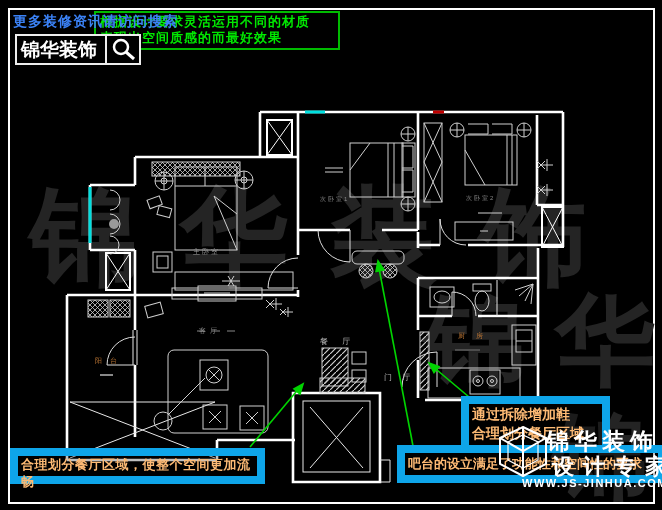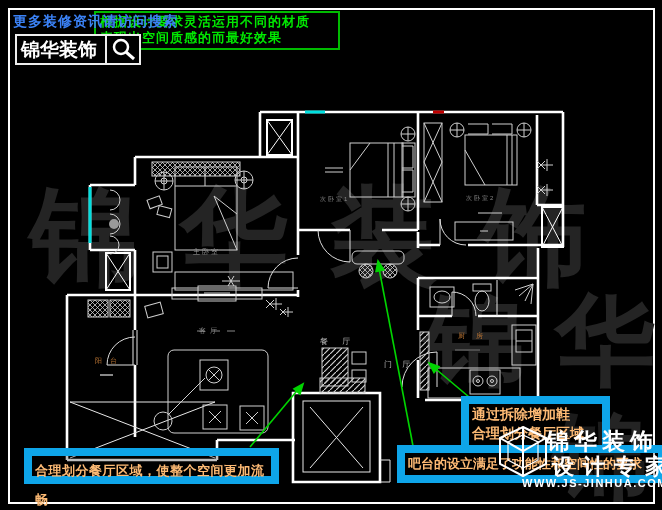--- a/index.html
+++ b/index.html
@@ -15,30 +15,30 @@
   .wm3{left:553px;top:408px;font-size:95px;letter-spacing:24px;}
 
   #plan{position:absolute;left:0;top:0;z-index:2;}
 
   
   .rlabel{position:absolute;z-index:3;color:#9a9a9a;white-space:nowrap;line-height:1;}
   .rl-master{left:193px;top:248px;font-size:7px;letter-spacing:2px;}
   .rl-bed2{left:320px;top:196px;font-size:6px;letter-spacing:2px;color:#888;}
   .rl-bed3{left:466px;top:195px;font-size:6px;letter-spacing:2px;color:#888;}
   .rl-dining{left:320px;top:338px;font-size:8px;letter-spacing:6px;color:#b5b5b5;}
-  .rl-foyer{left:384px;top:361px;font-size:8px;letter-spacing:4px;color:#b5b5b5;}
+  .rl-foyer{left:384px;top:374px;font-size:8px;letter-spacing:4px;color:#b5b5b5;}
   .rl-living{left:199px;top:327px;font-size:7px;letter-spacing:4px;color:#8a8a8a;}
   .rl-kitchen{left:458px;top:332px;font-size:7px;letter-spacing:11px;color:#b87333;}
   .rl-balcony{left:95px;top:357px;font-size:7px;letter-spacing:8px;color:#b87333;}
 
   
   .gnote{position:absolute;z-index:4;border:8px solid #0ea5e9;color:#fdba74;
          font-weight:bold;background:rgba(0,0,0,.25);}
-  #note-dining{left:24px;top:448px;width:236px;height:20px;font-size:13px;
-               line-height:29px;padding-left:3px;letter-spacing:.5px;}
+  #note-dining{left:10px;top:448px;width:236px;height:20px;font-size:13px;
+               line-height:17px;padding-left:3px;letter-spacing:.5px;}
   #note-shoe{left:461px;top:396px;width:130px;height:40px;font-size:14px;
              line-height:19px;padding:1px 0 0 3px;}
   #note-bar{left:397px;top:445px;width:250px;height:22px;font-size:13px;
             line-height:22px;padding-left:3px;}
 
   
   #promo{position:absolute;left:13px;top:13px;z-index:5;color:#3b82f6;font-size:14px;
          font-weight:bold;letter-spacing:1px;white-space:nowrap;}
   #tipbox{position:absolute;left:94px;top:11px;width:238px;height:34px;z-index:4;
           border:2px solid #00bb00;color:#00e800;font-size:13px;font-weight:bold;

